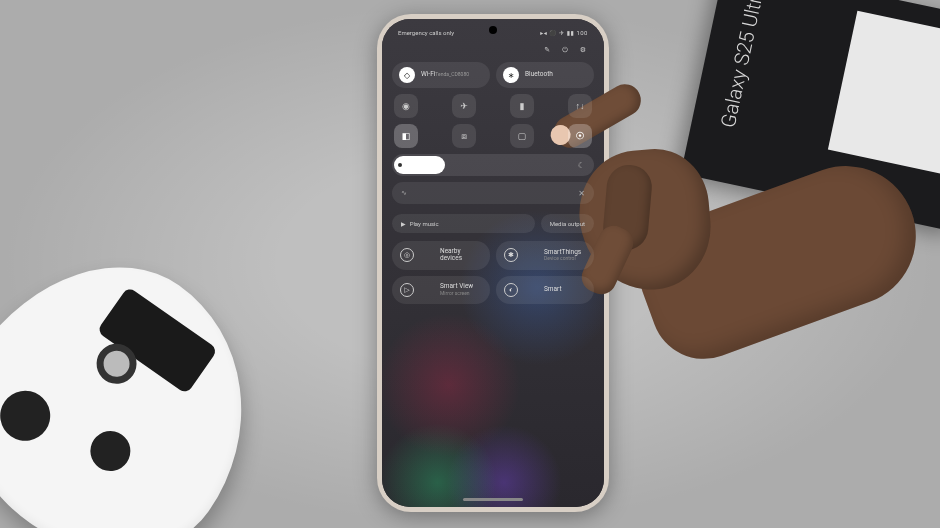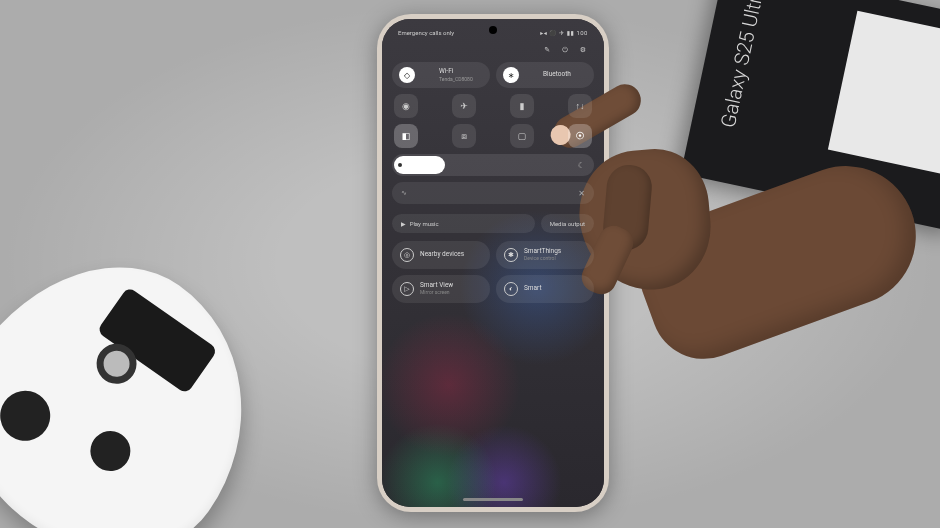--- a/index.html
+++ b/index.html
@@ -133,21 +133,21 @@
   width: 16px; height: 16px;
   border-radius: 50%;
   background: #fff;
   color: #222;
   display: flex;
   align-items: center;
   justify-content: center;
   flex-shrink: 0;
   font-size: 8px;
 }
-.pill-text { display:flex; flex-direction:column; line-height:1.2;margin-left:18px; }
+.pill-text { display:flex; line-height:1.2; }
 .pill-sub { font-size: 5px; color: #999; }
 
 .toggle-row { display:flex; justify-content:space-between; gap:4px; margin-bottom:6px; padding:0 2px;}
 .toggle {
   width: 24px; height: 24px;
   border-radius: 8px;
   background: rgba(255,255,255,0.1);
   display:flex; align-items:center; justify-content:center;
   font-size: 9px;
   color:#ccc;
@@ -219,21 +219,21 @@
   cursor:pointer;
 }
 .tile-icon {
   width:14px; height:14px;
   border-radius:50%;
   border: 1.2px solid #ccc;
   display:flex; align-items:center; justify-content:center;
   font-size:7px;
   flex-shrink:0;
 }
-.tile-text { display:flex; flex-direction:column; line-height:1.15; }
+.tile-text { display:flex; flex-direction:column; line-height:1.15;margin-left:20px; }
 .tile-sub { font-size:5px; color:#888; }
 
 .home-bar {
   position:absolute;
   bottom:6px; left:50%;
   transform:translateX(-50%);
   width:60px; height:3px;
   background:#888;
   border-radius:2px;
 }

